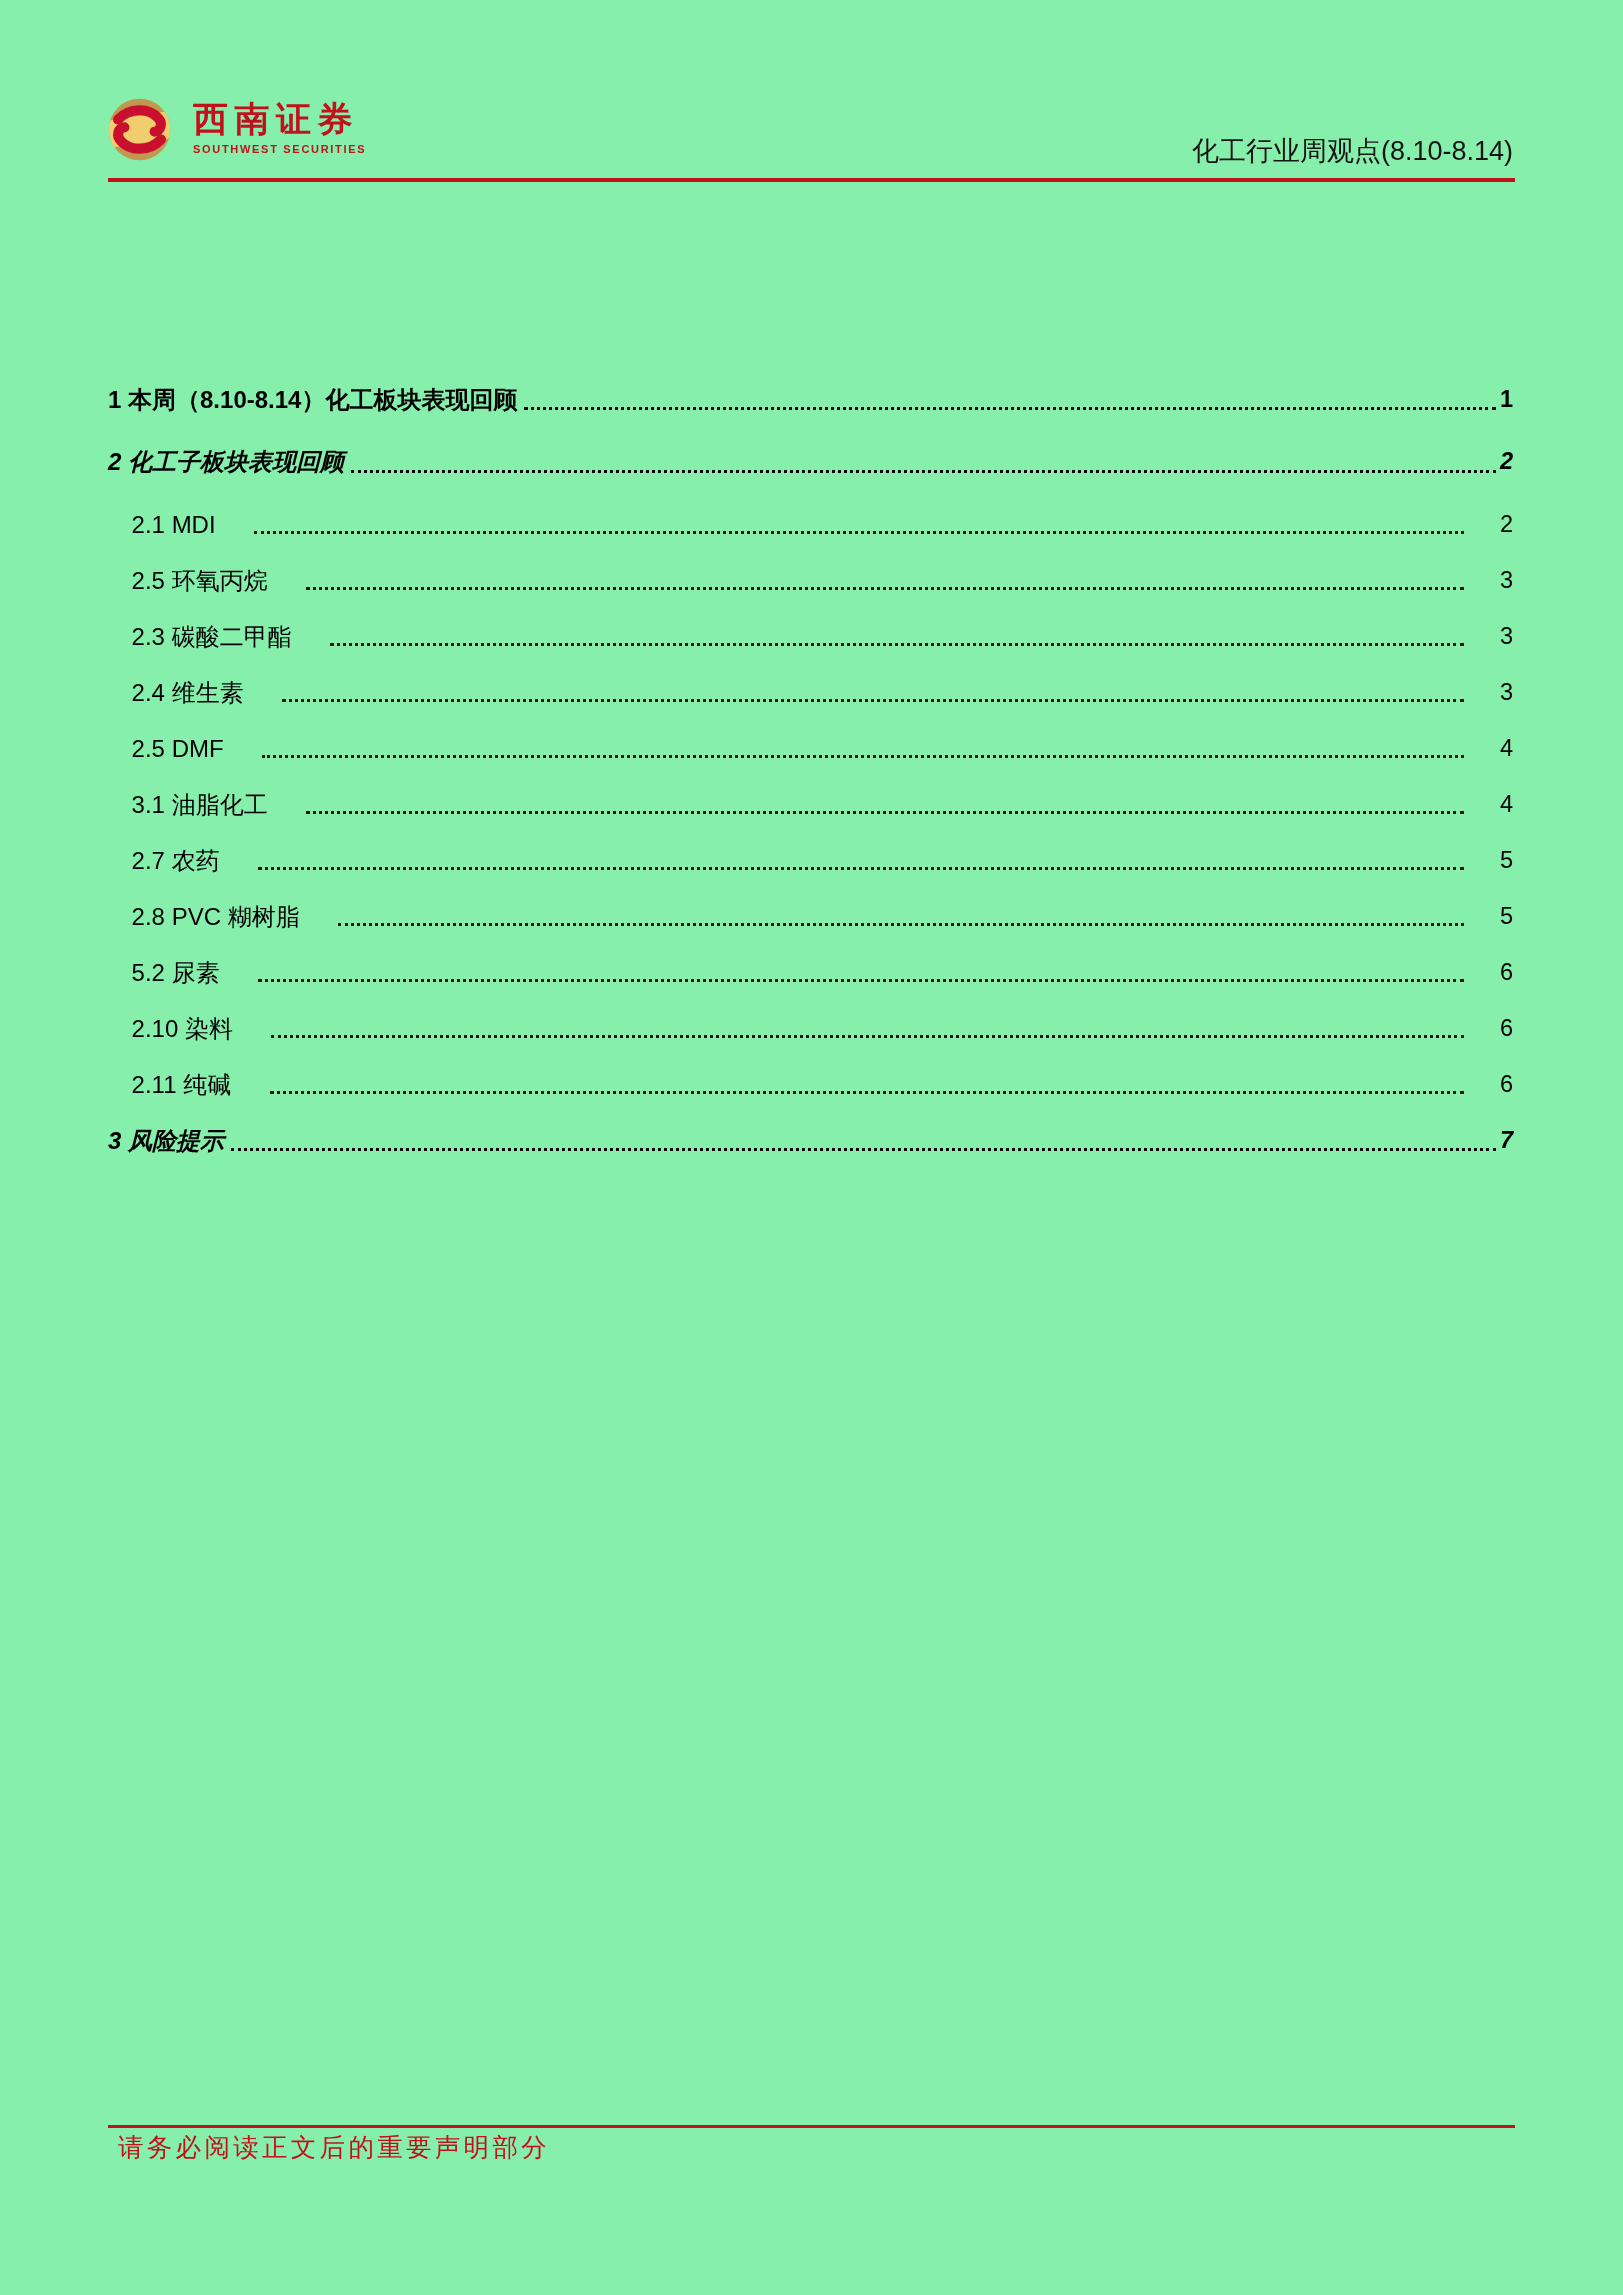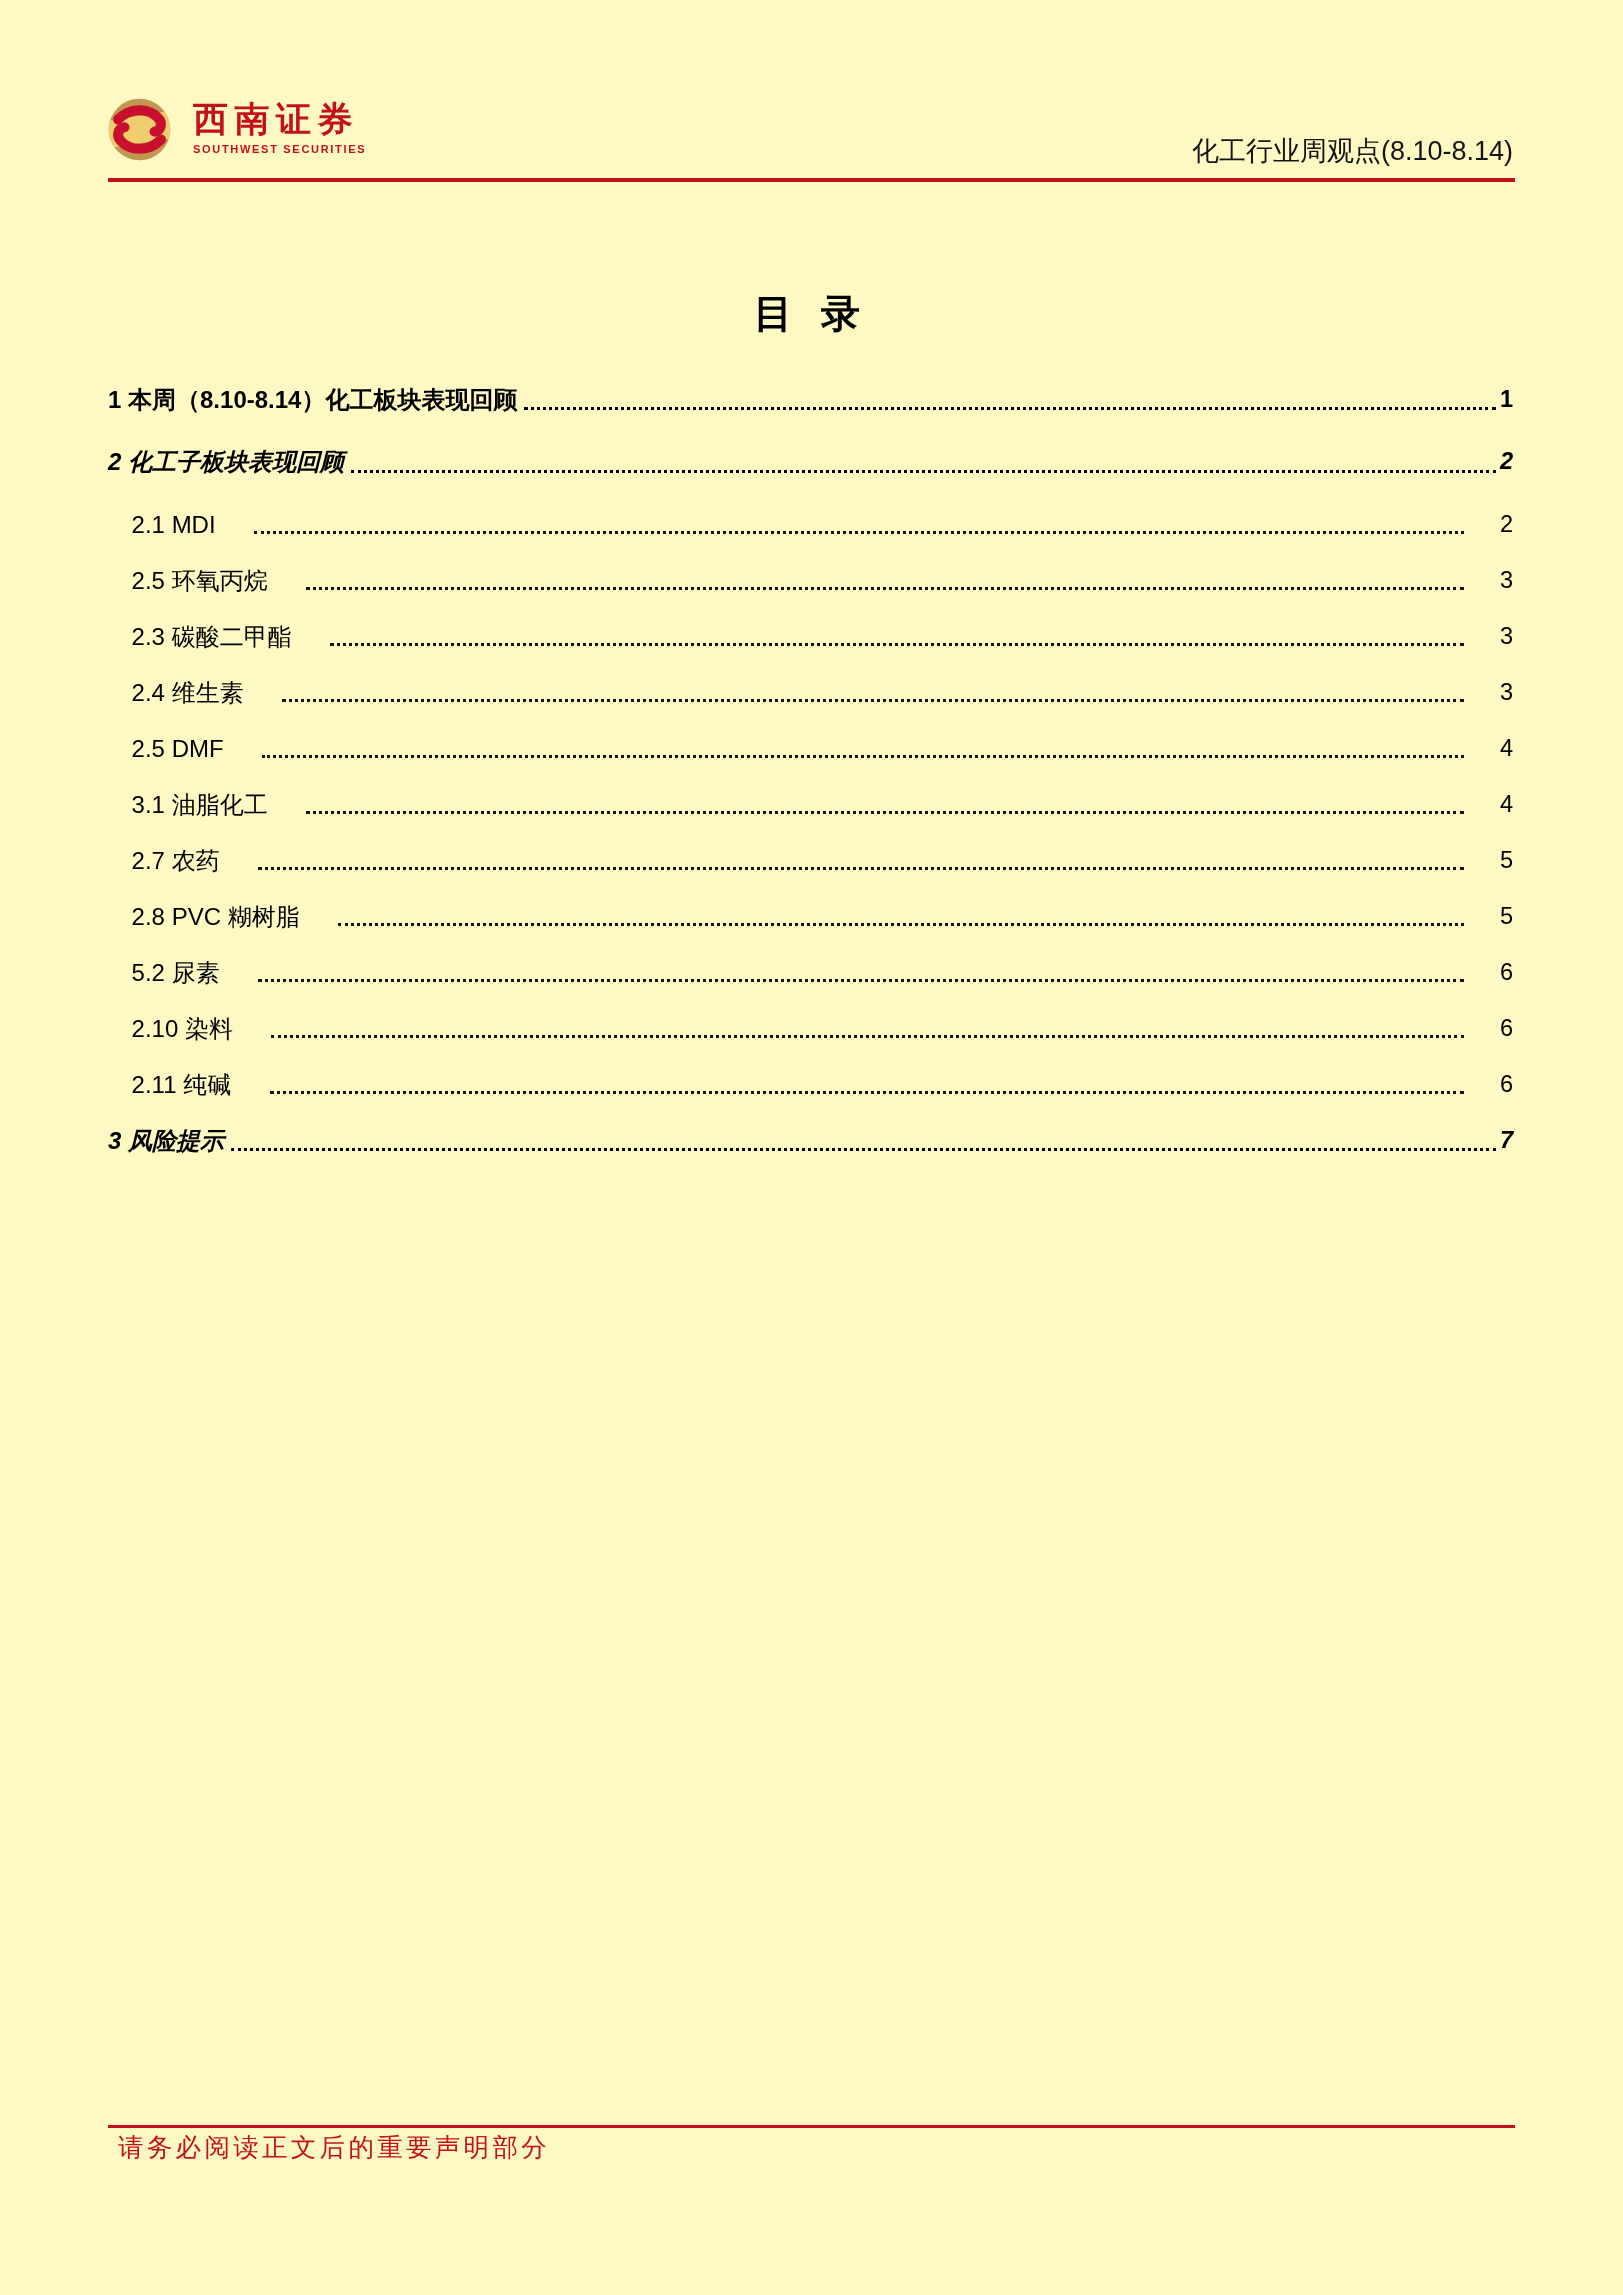--- a/index.html
+++ b/index.html
@@ -1,20 +1,20 @@
 <!DOCTYPE html>
 <html style="font-size:10.5px"><head>
 <meta charset="utf-8">
 <style>
   * { margin:0; padding:0; box-sizing:border-box; }
   body { background:#888; }
   .page {
     position:relative;
     width:1623px; height:2295px;
-    background:#fef9c3;
+    background:#86efac;
     font-family:"Liberation Sans", "DejaVu Sans", sans-serif;
     color:#000;
     overflow:hidden;
   }
 
   
   .header { position:absolute; top:0; left:0; right:0; height:183px; }
   .logo { position:absolute; left:108px; top:98px; display:flex; align-items:center; }
   .logo-mark { width:63px; height:63px; }
   .logo-text { margin-left:22px; display:flex; flex-direction:column; }
@@ -98,21 +98,20 @@
       </svg>
       <div class="logo-text">
         <span class="brand-cn">西南证券</span>
         <span class="brand-en">SOUTHWEST SECURITIES</span>
       </div>
     </div>
     <div class="report-title">化工行业周观点(8.10-8.14)</div>
     <div class="header-rule"></div>
   </div>
 
-  <div class="toc-title">目  录</div>
 
   <div class="toc">
 
     <div class="toc-row l1">
       <span class="toc-label">1 本周（8.10-8.14）化工板块表现回顾</span>
       <span class="dots"></span>
       <span class="toc-page">1</span>
     </div>
 
     <div class="toc-row l1 gap-top">

